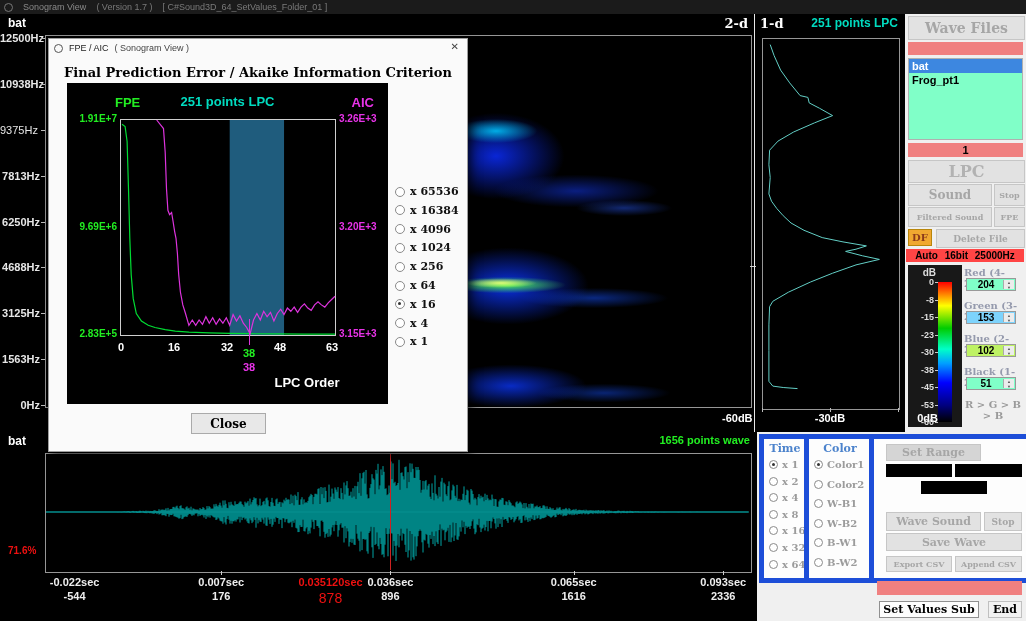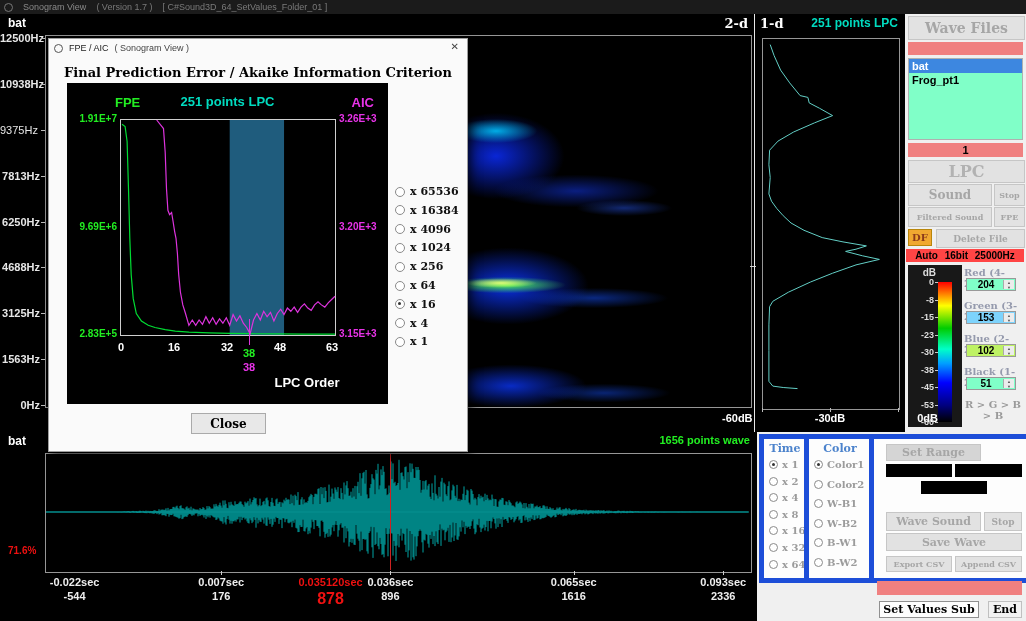--- a/index.html
+++ b/index.html
@@ -381,21 +381,21 @@
       <div class="spin" style="position: absolute;">
         <span>▲</span>
         <span>▼</span>
       </div>
     </div>
     <div style="position: absolute; left: 29.61px; top: 576px; width: 90px; text-align: center; color: rgb(238, 238, 238); font-size: 11px; font-weight: bold;">-0.022sec</div>
     <div style="position: absolute; left: 29.61px; top: 590px; width: 90px; text-align: center; color: rgb(238, 238, 238); font-size: 11px; font-weight: bold;">-544</div>
     <div style="position: absolute; left: 176.25px; top: 576px; width: 90px; text-align: center; color: rgb(238, 238, 238); font-size: 11px; font-weight: bold;">0.007sec</div>
     <div style="position: absolute; left: 176.25px; top: 590px; width: 90px; text-align: center; color: rgb(238, 238, 238); font-size: 11px; font-weight: bold;">176</div>
     <div style="position: absolute; left: 285.525px; top: 576px; width: 90px; text-align: center; color: rgb(238, 17, 17); font-size: 11px; font-weight: bold;">0.035120sec</div>
-    <div style="position: absolute; left: 285.525px; top: 590px; width: 90px; text-align: center; color: rgb(238, 17, 17); font-size: 16px; font-weight: bold;">878</div>
+    <div style="position: absolute; left: 285.525px; top: 590px; width: 90px; text-align: center; color: rgb(238, 17, 17); font-size: 14px; font-weight: normal;">878</div>
     <div style="position: absolute; left: 345.45px; top: 576px; width: 90px; text-align: center; color: rgb(238, 238, 238); font-size: 11px; font-weight: bold;">0.036sec</div>
     <div style="position: absolute; left: 345.45px; top: 590px; width: 90px; text-align: center; color: rgb(238, 238, 238); font-size: 11px; font-weight: bold;">896</div>
     <div style="position: absolute; left: 528.75px; top: 576px; width: 90px; text-align: center; color: rgb(238, 238, 238); font-size: 11px; font-weight: bold;">0.065sec</div>
     <div style="position: absolute; left: 528.75px; top: 590px; width: 90px; text-align: center; color: rgb(238, 238, 238); font-size: 11px; font-weight: bold;">1616</div>
     <div style="position: absolute; left: 678.21px; top: 576px; width: 90px; text-align: center; color: rgb(238, 238, 238); font-size: 11px; font-weight: bold;">0.093sec</div>
     <div style="position: absolute; left: 678.21px; top: 590px; width: 90px; text-align: center; color: rgb(238, 238, 238); font-size: 11px; font-weight: bold;">2336</div>
     <div style="position: absolute; left: 221.25px; top: 571px; width: 1px; height: 4px; background: rgb(204, 204, 204);"></div>
     <div style="position: absolute; left: 390.45px; top: 571px; width: 1px; height: 4px; background: rgb(204, 204, 204);"></div>
     <div style="position: absolute; left: 573.75px; top: 571px; width: 1px; height: 4px; background: rgb(204, 204, 204);"></div>
     <div style="position: absolute; left: 723.21px; top: 571px; width: 1px; height: 4px; background: rgb(204, 204, 204);"></div>

